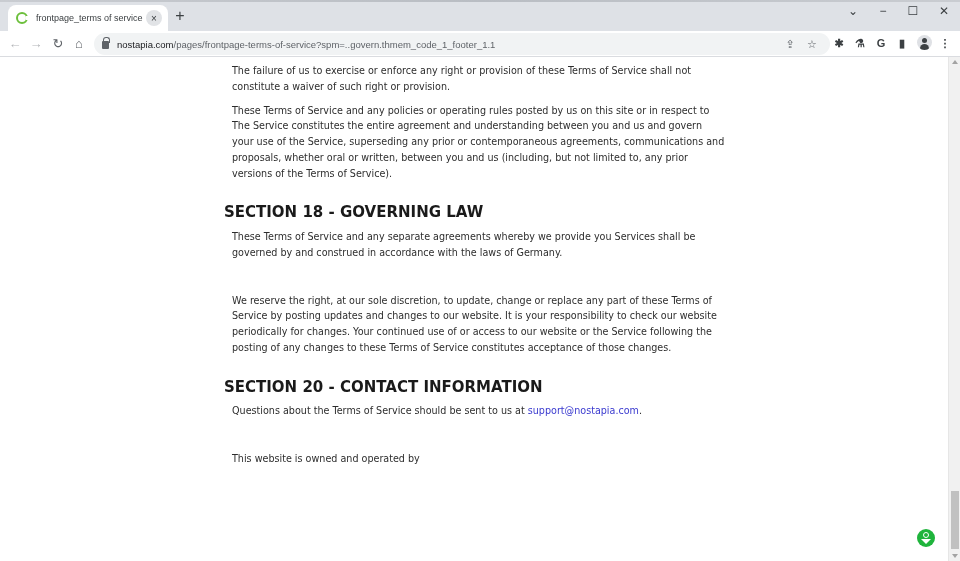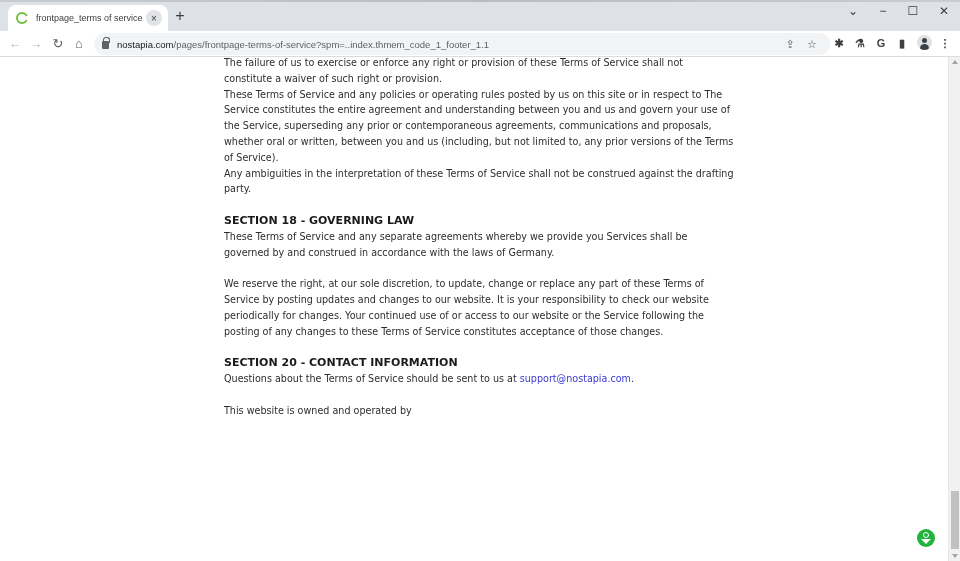--- a/index.html
+++ b/index.html
@@ -28,23 +28,23 @@
   .url .dim { color: #5f6368; }
   .omni-icon { position: absolute; top: 3px; width: 16px; height: 16px; font-size: 11px; line-height: 16px; text-align: center; color: #5f6368; }
   .tb-icon { position: absolute; top: 35px; width: 16px; height: 16px; font-size: 11px; line-height: 16px; text-align: center; color: #3c4043; font-weight: bold; }
   .avatar { position: absolute; left: 917px; top: 35px; width: 15px; height: 15px; border-radius: 50%; background: #dfe1e5; overflow: hidden; }
   .avatar::before { content:""; position:absolute; left:5px; top:3px; width:5px; height:5px; border-radius:50%; background:#3c4043; }
   .avatar::after { content:""; position:absolute; left:3px; top:9px; width:9px; height:7px; border-radius:5px 5px 0 0; background:#3c4043; }
 
   
   .content { position: absolute; left: 0; top: 57px; width: 948px; height: 504px; background: #fff; overflow: hidden; }
   .doc { position: absolute; left: 224px; top: 0; width: 510px; font-family: "DejaVu Sans", sans-serif; font-size: 9.6px; line-height: 15.8px; color: #2d2d2d; }
-  .doc p { margin: 0; }
+  .doc p { margin: 8px; }
   .doc .gap { height: 15.8px; }
-  .doc h3 { font-size: 11px; font-weight: bold; color: #1a1a1a; margin: 0; line-height: 15.8px; }
+  .doc h3 { font-size: 15px; font-weight: bold; color: #1a1a1a; margin: 0; line-height: 15.8px; }
   .doc a { color: #3a3acf; text-decoration: none; }
   .company { margin-top: 4px; padding-left: 8px; font-family: "Liberation Sans", sans-serif; font-size: 10px; line-height: 15.3px; color: #333; }
 
   
   .scrollbar { position: absolute; left: 948px; top: 57px; width: 12px; height: 504px; background: #f1f1f1; border-left: 1px solid #e6e6e6; }
   .scroll-up { position: absolute; left: 3px; top: 3px; width: 0; height: 0; border-left: 3px solid transparent; border-right: 3px solid transparent; border-bottom: 4px solid #a3a3a3; }
   .scroll-down { position: absolute; left: 3px; bottom: 3px; width: 0; height: 0; border-left: 3px solid transparent; border-right: 3px solid transparent; border-top: 4px solid #a3a3a3; }
   .scroll-thumb { position: absolute; left: 2px; top: 434px; width: 8px; height: 58px; background: #c1c1c1; border-radius: 0; }
 
   
@@ -69,37 +69,36 @@
   <div class="win-ctrl" style="left:934px;">✕</div>
 </div>
 
 <div class="toolbar">
   <div class="nav-btn disabled" style="left:6px;">←</div>
   <div class="nav-btn disabled" style="left:27px;">→</div>
   <div class="nav-btn" style="left:49px;">↻</div>
   <div class="nav-btn" style="left:70px;">⌂</div>
   <div class="omnibox">
     <span class="lock"></span>
-    <span class="url"><span>nostapia.com</span><span class="dim">/pages/frontpage-terms-of-service?spm=..index.thmem_code_1_footer_1.1</span></span>
+    <span class="url"><span>nostapia.com</span><span class="dim">/pages/frontpage-terms-of-service?spm=..govern.thmem_code_1_footer_1.1</span></span>
     <span class="omni-icon" style="left:688px;">⇪</span>
     <span class="omni-icon" style="left:710px;">☆</span>
   </div>
 </div>
 <div class="tb-icon" style="left:831px;">✱</div>
 <div class="tb-icon" style="left:852px;">⚗</div>
 <div class="tb-icon" style="left:873px;">G</div>
 <div class="tb-icon" style="left:894px;">▮</div>
 <div class="avatar"></div>
 <div class="tb-icon" style="left:937px;">⋮</div>
 
 <div class="content">
   <div class="doc" style="top:-2px;">
     <p>The failure of us to exercise or enforce any right or provision of these Terms of Service shall not constitute a waiver of such right or provision.</p>
     <p>These Terms of Service and any policies or operating rules posted by us on this site or in respect to The Service constitutes the entire agreement and understanding between you and us and govern your use of the Service, superseding any prior or contemporaneous agreements, communications and proposals, whether oral or written, between you and us (including, but not limited to, any prior versions of the Terms of Service).</p>
-    <p>Any ambiguities in the interpretation of these Terms of Service shall not be construed against the drafting party.</p>
     <div class="gap"></div>
     <h3>SECTION 18 - GOVERNING LAW</h3>
     <p>These Terms of Service and any separate agreements whereby we provide you Services shall be governed by and construed in accordance with the laws of Germany.</p>
     <div class="gap"></div>
     <p>We reserve the right, at our sole discretion, to update, change or replace any part of these Terms of Service by posting updates and changes to our website. It is your responsibility to check our website periodically for changes. Your continued use of or access to our website or the Service following the posting of any changes to these Terms of Service constitutes acceptance of those changes.</p>
     <div class="gap"></div>
     <h3>SECTION 20 - CONTACT INFORMATION</h3>
     <p><span>Questions about the Terms of Service should be sent to us at </span><a>support@nostapia.com</a><span>.</span></p>
     <div class="gap"></div>
     <p>This website is owned and operated by</p>

